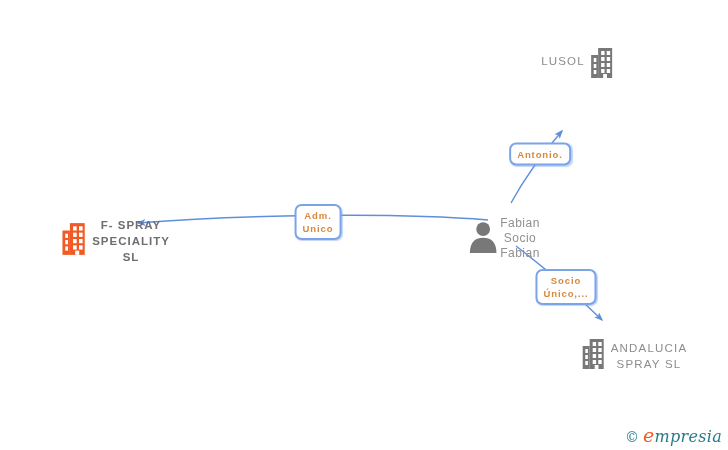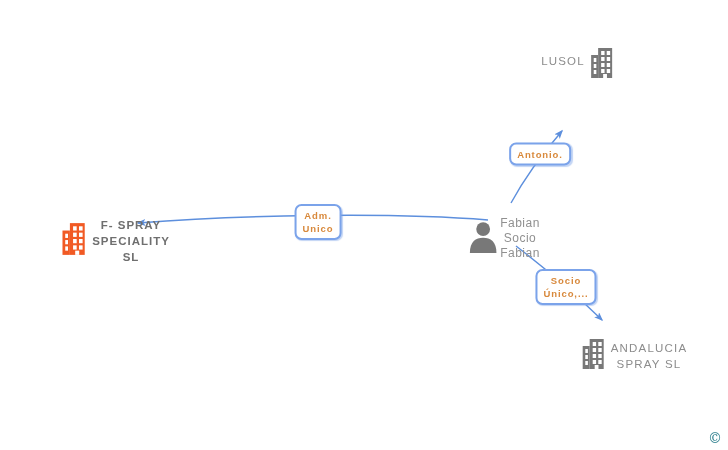--- a/index.html
+++ b/index.html
@@ -166,15 +166,16 @@
     <div>Unico</div>
   </div>
 
   <div class="edge-label" style="left:566px;top:287px;">
     <div>Socio</div>
     <div>Único,...</div>
   </div>
 
   <div class="watermark">
     <span class="copy">©</span>
+    <span class="brand"><span class="first">e</span><span>mpresia</span></span>
   </div>
 
 </div>
 
 </body></html>

